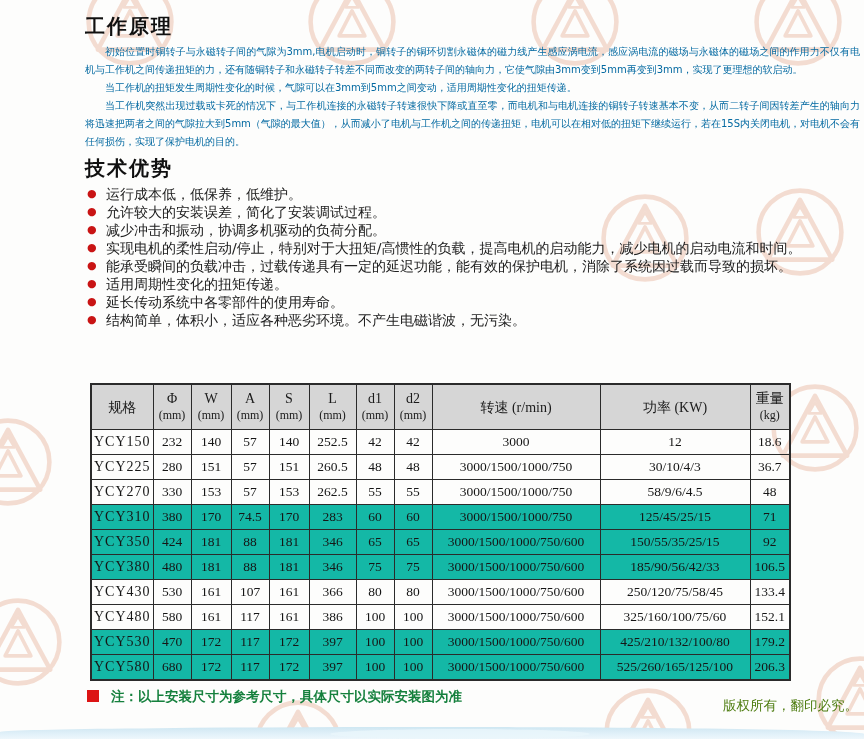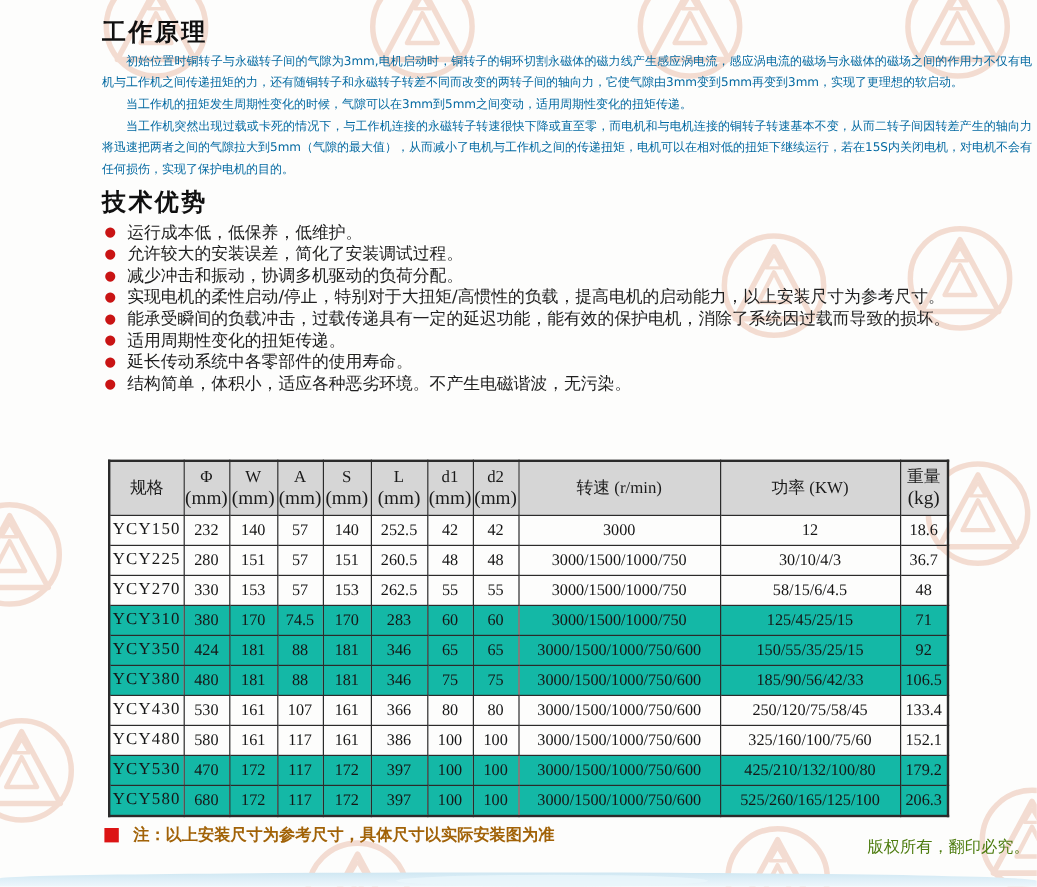--- a/index.html
+++ b/index.html
@@ -39,28 +39,28 @@
     font-family:"Liberation Serif", serif;
   }
   .spec-table th, .spec-table td {
     border:1px solid #2b2b2b; text-align:center; vertical-align:middle;
     padding:0; overflow:hidden; white-space:nowrap;
   }
   .spec-table thead th {
     background:#d6d6d6; height:44px; font-weight:normal;
     font-size:14px; line-height:17px; color:#1a1a1a;
   }
-  .spec-table thead .unit { font-size:16px;font-family:Liberation Serif, serif; }
+  .spec-table thead .unit { font-size:12px;font-family:Liberation Serif, serif; }
   .spec-table tbody td { height:24px; font-size:13.5px; color:#161616; background:transparent; }
   .spec-table tbody td.model { letter-spacing:1px; font-size:14px; }
   .spec-table tbody tr.hl td { background:#14b8a6; }
   
   .note { position:absolute; left:87px; top:688px; z-index:2; display:flex; align-items:flex-start; }
   .note-square { width:12px; height:12px; background:#dc1414; margin:2px 12px 0 0; flex:0 0 auto; }
-  .note-text { font-size:13.5px; font-weight:bold; color:#a16207; line-height:17px; }
+  .note-text { font-size:13.5px; font-weight:bold; color:#15803d; line-height:17px; }
   .copyright {
     position:absolute; right:6px; top:697px; z-index:2;
     font-size:13.5px; color:#4d7c0f;
   }
   
   .bottom-strip {
     position:absolute; left:0; bottom:0; width:864px; height:12px; z-index:1;
     background:linear-gradient(180deg,#cfe7f2 0%,#e2f1f9 60%,#eef7fc 100%);
     border-radius:100% 100% 0 0 / 10px 14px 0 0;
   }
@@ -128,21 +128,21 @@
       <p class="para">初始位置时铜转子与永磁转子间的气隙为3mm,电机启动时，铜转子的铜环切割永磁体的磁力线产生感应涡电流，感应涡电流的磁场与永磁体的磁场之间的作用力不仅有电机与工作机之间传递扭矩的力，还有随铜转子和永磁转子转差不同而改变的两转子间的轴向力，它使气隙由3mm变到5mm再变到3mm，实现了更理想的软启动。</p>
       <p class="para">当工作机的扭矩发生周期性变化的时候，气隙可以在3mm到5mm之间变动，适用周期性变化的扭矩传递。</p>
       <p class="para">当工作机突然出现过载或卡死的情况下，与工作机连接的永磁转子转速很快下降或直至零，而电机和与电机连接的铜转子转速基本不变，从而二转子间因转差产生的轴向力将迅速把两者之间的气隙拉大到5mm（气隙的最大值），从而减小了电机与工作机之间的传递扭矩，电机可以在相对低的扭矩下继续运行，若在15S内关闭电机，对电机不会有任何损伤，实现了保护电机的目的。</p>
     </div>
 
   <h2 class="sec-heading" style="margin-top:5px">技术优势</h2>
   <ul class="bullets" id="advantage-list">
       <li><span class="bullet-dot">●</span><span>运行成本低，低保养，低维护。</span></li>
       <li><span class="bullet-dot">●</span><span>允许较大的安装误差，简化了安装调试过程。</span></li>
       <li><span class="bullet-dot">●</span><span>减少冲击和振动，协调多机驱动的负荷分配。</span></li>
-      <li><span class="bullet-dot">●</span><span>实现电机的柔性启动/停止，特别对于大扭矩/高惯性的负载，提高电机的启动能力，以上安装尺寸为参考尺寸。</span></li>
+      <li><span class="bullet-dot">●</span><span>实现电机的柔性启动/停止，特别对于大扭矩/高惯性的负载，提高电机的启动能力，减少电机的启动电流和时间。</span></li>
       <li><span class="bullet-dot">●</span><span>能承受瞬间的负载冲击，过载传递具有一定的延迟功能，能有效的保护电机，消除了系统因过载而导致的损坏。</span></li>
       <li><span class="bullet-dot">●</span><span>适用周期性变化的扭矩传递。</span></li>
       <li><span class="bullet-dot">●</span><span>延长传动系统中各零部件的使用寿命。</span></li>
       <li><span class="bullet-dot">●</span><span>结构简单，体积小，适应各种恶劣环境。不产生电磁谐波，无污染。</span></li>
     </ul>
 </div>
 
 <table class="spec-table">
   <colgroup>
     <col style="width:62px">
@@ -232,21 +232,21 @@
       <tr>
         <td class="model">YCY270</td>
         <td>330</td>
         <td>153</td>
         <td>57</td>
         <td>153</td>
         <td>262.5</td>
         <td>55</td>
         <td>55</td>
         <td>3000/1500/1000/750</td>
-        <td>58/15/6/4.5</td>
+        <td>58/9/6/4.5</td>
         <td>48</td>
       </tr>
       <tr class="hl">
         <td class="model">YCY310</td>
         <td>380</td>
         <td>170</td>
         <td>74.5</td>
         <td>170</td>
         <td>283</td>
         <td>60</td>

